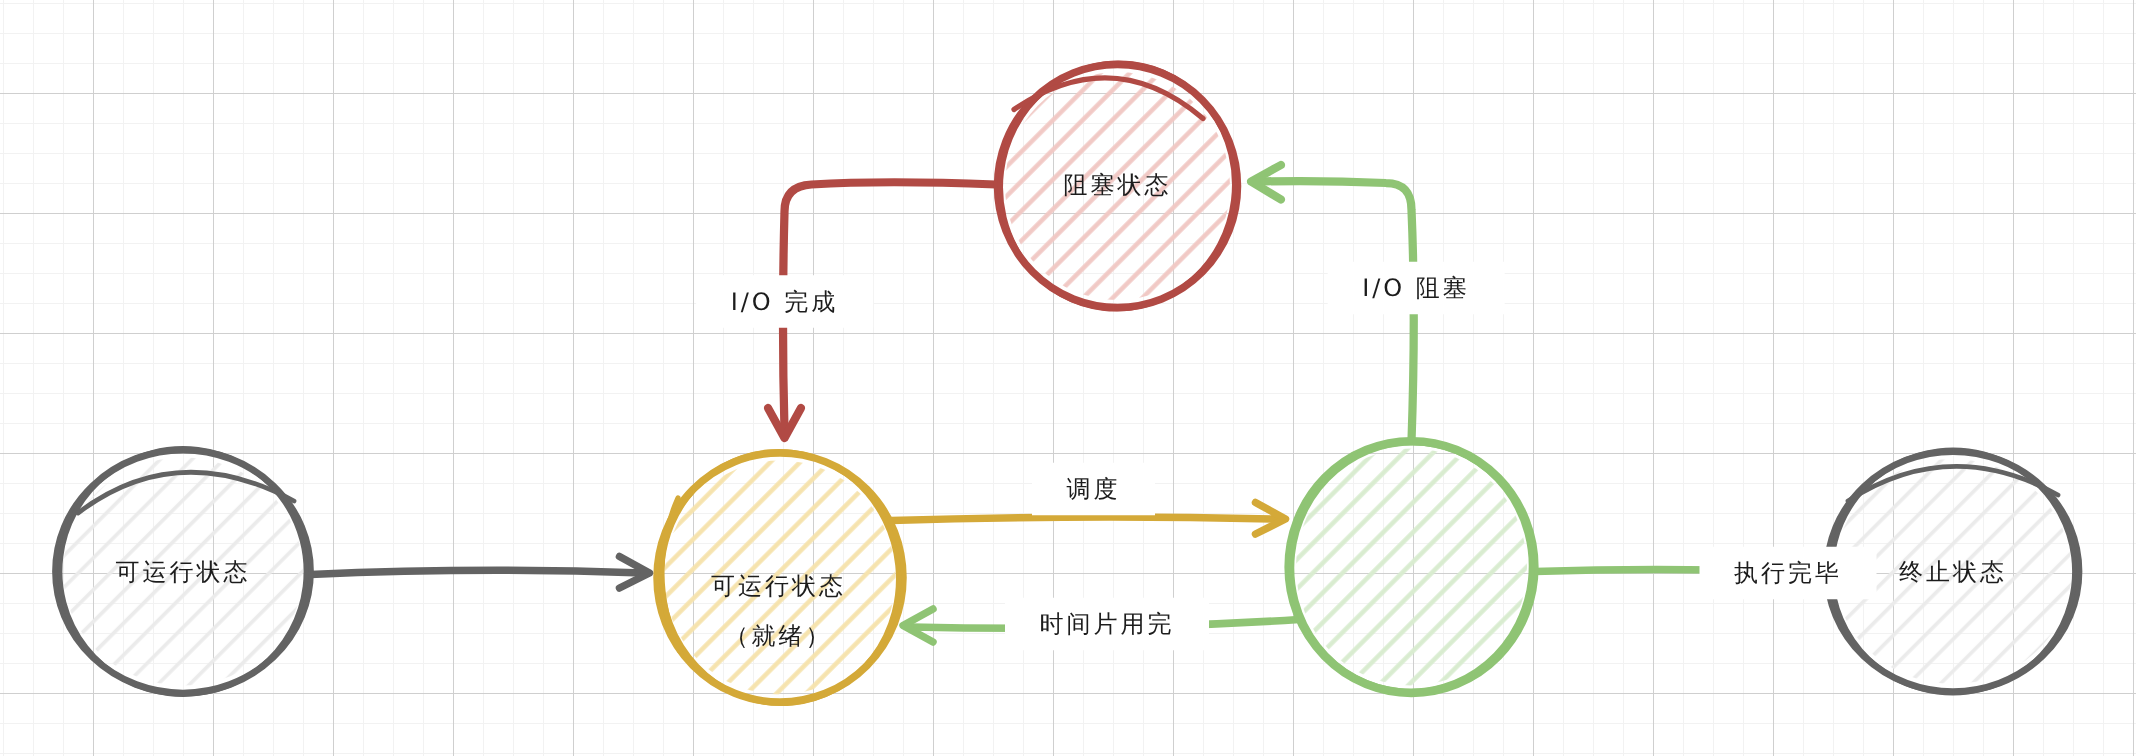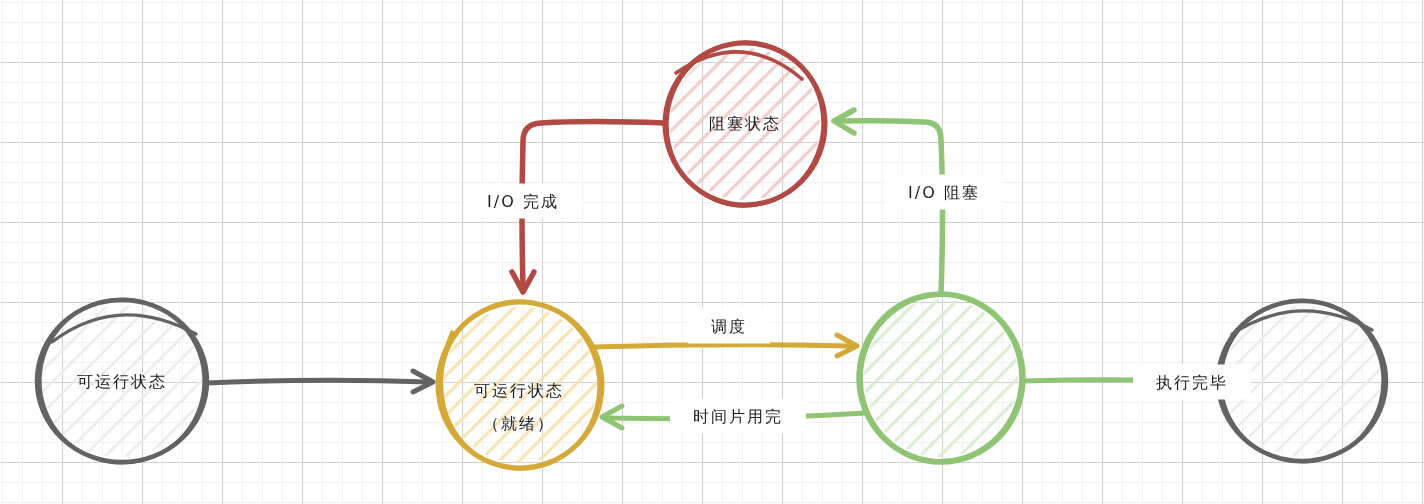--- a/index.html
+++ b/index.html
@@ -128,20 +128,21 @@
       <path d="M 1232 334 Q 1300 290 1372 330" fill="none" stroke-width="3.2" stroke="#636363"></path>
     </g>
   </svg>
 
   <div class="lbl" style="left:122px; top:381px;">可运行状态</div>
   <div class="lbl" style="left:519px; top:383px;margin-top:24px;">
     <div>可运行状态</div>
     <div>（就绪）</div>
   </div>
   <div class="lbl" style="left:745px; top:123px;">阻塞状态</div>
+  <div class="lbl" style="left:1302px; top:381px;">终止状态</div>
 
   <div class="lbl edge-lbl" style="left:729px; top:326px;">调度</div>
   <div class="lbl edge-lbl" style="left:738px; top:416px;">时间片用完</div>
   <div class="lbl edge-lbl" style="left:944px; top:192px;">I/O 阻塞</div>
   <div class="lbl edge-lbl" style="left:523px; top:201px;">I/O 完成</div>
   <div class="lbl edge-lbl" style="left:1192px; top:382px;">执行完毕</div>
 
 </div>
 
 </body></html>

